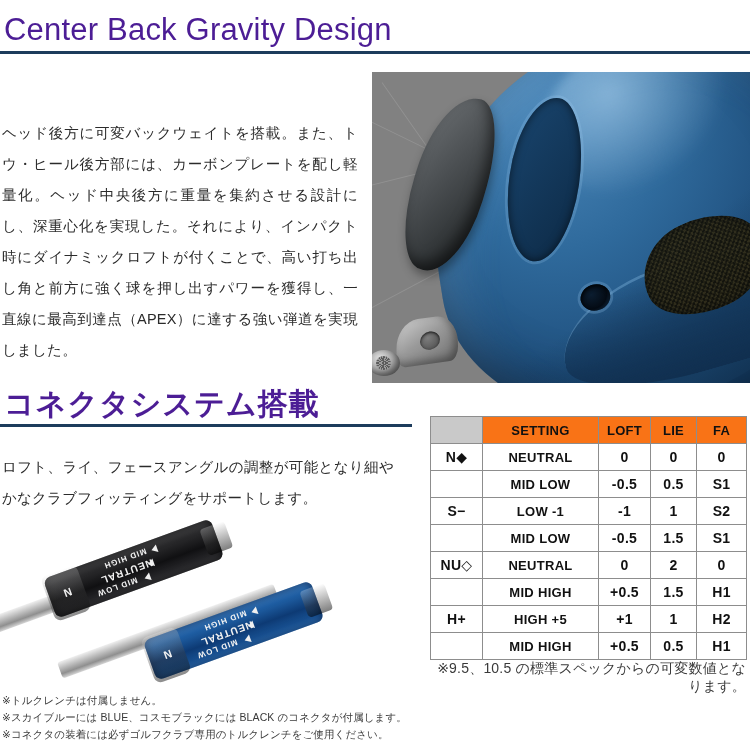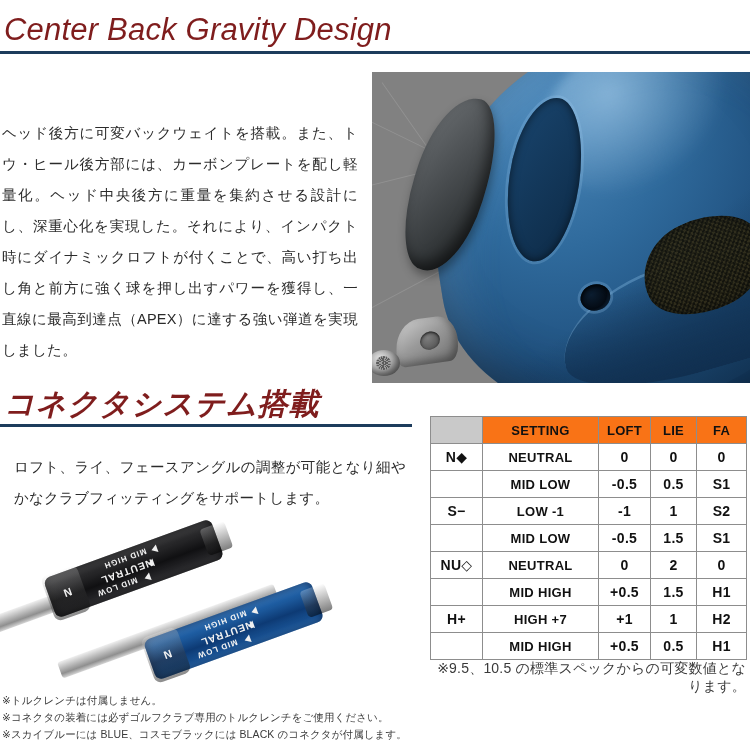--- a/index.html
+++ b/index.html
@@ -14,26 +14,25 @@
   .page{position:absolute;inset:0;}
 
   
   .section-head{position:absolute;}
   #head1{left:0;top:14px;width:750px;}
   #head2{left:0;top:388px;width:652px;}
 
   .head-text{
     font-size:31px;
     line-height:1.05;
-    color:#7f1d1d;
+    color:#4c1d95;
     letter-spacing:0.2px;
     padding-left:4px;
     font-weight:400;
     white-space:nowrap;
-    font-style:italic;
   }
   #head2 .head-text{
     font-size:30px;
     font-weight:700;
     letter-spacing:1px;
   }
   .head-rule{
     height:3px;
     background:#1d3c5c;
     margin-top:4px;
@@ -44,21 +43,21 @@
   
   .body-copy{
     position:absolute;
     font-size:14.5px;
     line-height:31px;
     color:#2b2b2b;
     letter-spacing:0.2px;
     text-align:justify;
   }
   #copy1{left:2px;top:76px;width:356px;margin-top:42px;}
-  #copy2{left:14px;top:452px;width:392px;}
+  #copy2{left:2px;top:452px;width:392px;}
 
   
   .photo{
     position:absolute;
     left:372px;top:72px;
     width:378px;height:311px;
     background:#818181;
     overflow:hidden;
   }
   .photo .bg-lines{position:absolute;inset:0;}
@@ -385,37 +384,37 @@
           </tr>
           <tr>
             <td class="key"></td>
             <td>MID HIGH</td>
             <td class="val">+0.5</td>
             <td class="val">1.5</td>
             <td class="val">H1</td>
           </tr>
           <tr>
             <td class="key">H+</td>
-            <td>HIGH +7</td>
+            <td>HIGH +5</td>
             <td class="val">+1</td>
             <td class="val">1</td>
             <td class="val">H2</td>
           </tr>
           <tr>
             <td class="key"></td>
             <td>MID HIGH</td>
             <td class="val">+0.5</td>
             <td class="val">0.5</td>
             <td class="val">H1</td>
           </tr>
         </tbody>
     </table>
   </div>
 
   <div class="table-note">※9.5、10.5 の標準スペックからの可変数値となります。</div>
 
   <div class="footnotes">
     <div>※トルクレンチは付属しません。</div>
+    <div>※スカイブルーには BLUE、コスモブラックには BLACK のコネクタが付属します。</div>
     <div>※コネクタの装着には必ずゴルフクラブ専用のトルクレンチをご使用ください。</div>
-    <div>※スカイブルーには BLUE、コスモブラックには BLACK のコネクタが付属します。</div>
   </div>
 
 </div>
 
 </body></html>

